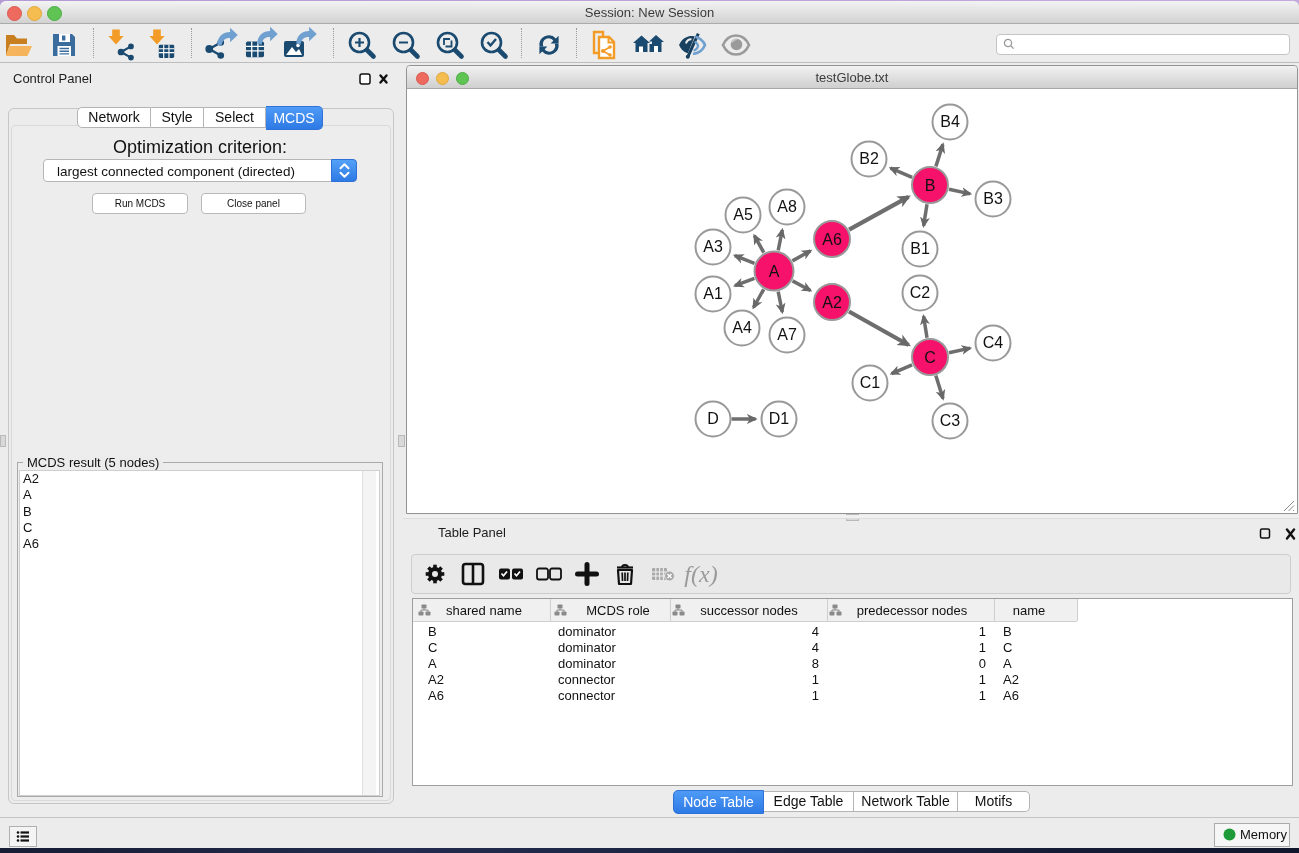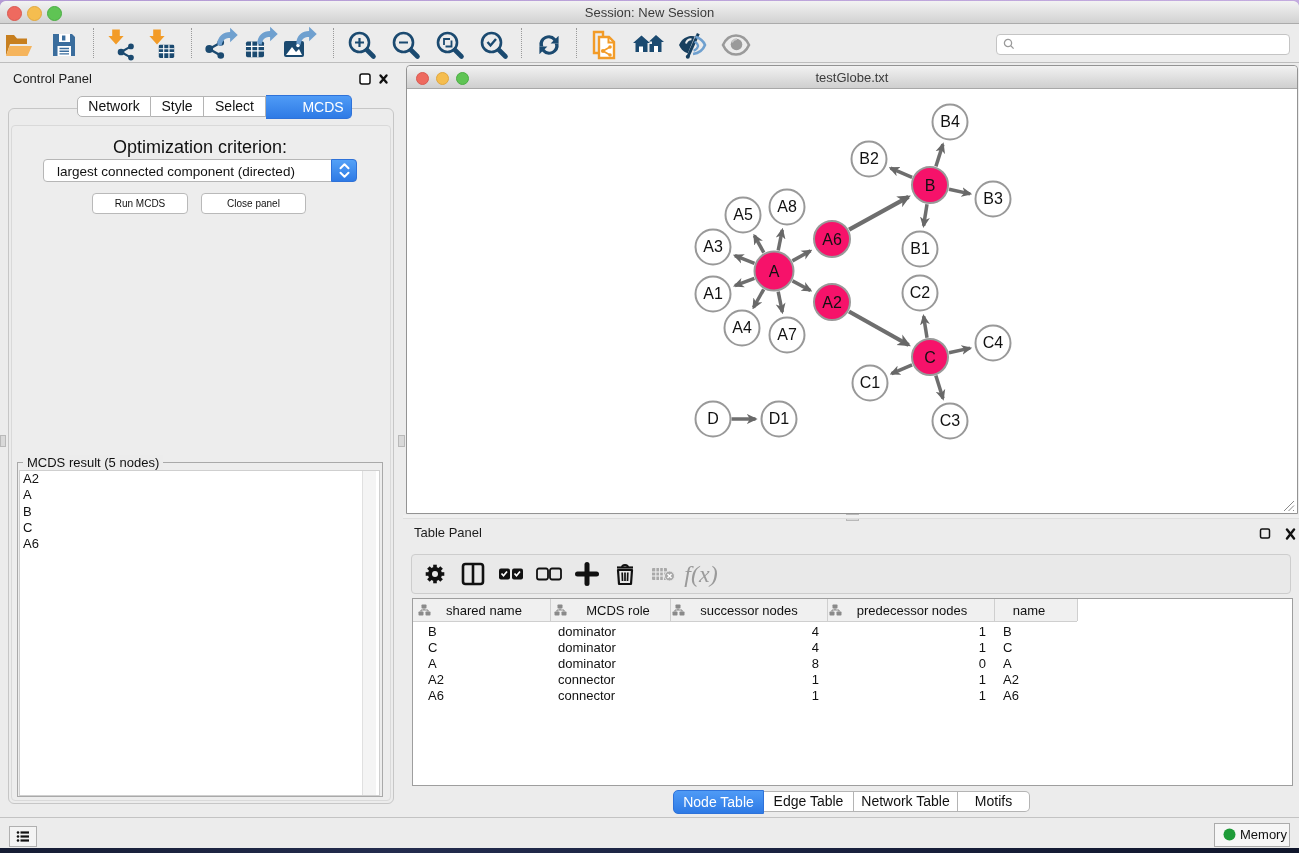--- a/index.html
+++ b/index.html
@@ -29,21 +29,21 @@
 #groupbox{position:absolute;left:17px;top:461px;width:364px;height:333px;border:1px solid #a9a9a9;}
 #grouplabel{position:absolute;left:23px;top:454px;background:#ececec;padding:0 4px;font-size:13px;color:#111;}
 #mcdslist{position:absolute;left:19px;top:469px;width:359px;height:324px;background:#fff;border:1px solid #cfcfcf;font-size:13px;color:#111;}
 #mcdslist .row{padding-left:3px;height:16.3px;line-height:16.3px;}
 #mcdssb{position:absolute;right:3px;top:0;width:13px;height:324px;background:#f4f4f4;border-left:1px solid #e0e0e0;}
 
 #netwin{position:absolute;left:406px;top:64px;width:890px;height:447px;background:#fff;border:1px solid #939393;border-radius:4px 4px 0 0;}
 #nettitle{position:absolute;left:0;top:0;width:100%;height:22px;background:linear-gradient(#f2f2f2,#cfcfcf);border-bottom:1px solid #a8a8a8;border-radius:4px 4px 0 0;}
 #netcanvas{position:absolute;left:0;top:23px;width:888px;height:424px;background:#fff;}
 
-#tp-title{position:absolute;left:414px;top:524px;font-size:13px;color:#1d1d1d;}
+#tp-title{position:absolute;left:438px;top:524px;font-size:13px;color:#1d1d1d;}
 #tp-toolbar{position:absolute;left:411px;top:553px;width:878px;height:38px;background:#e9e9e9;border:1px solid #cdcdcd;border-radius:4px;}
 #tablebox{position:absolute;left:412px;top:597px;width:879px;height:186px;background:#fff;border:1px solid #9e9e9e;}
 .tabrow2{position:absolute;display:flex;}
 
 #statusbar{position:absolute;left:0;top:816px;width:1299px;height:31px;background:#ececec;border-top:1px solid #c3c3c3;}
 #memorybtn{position:absolute;left:1214px;top:822px;width:74px;height:22px;background:#f6f6f6;border:1px solid #ababab;font-size:13px;color:#111;}
 #bottomstrip{position:absolute;left:0;top:848px;width:1299px;height:5px;background:linear-gradient(90deg,#151c33,#232c4e 30%,#1a2240 60%,#10162b);}
 svg{display:block;}
 </style></head>
 <body>
@@ -192,25 +192,25 @@
         </div>
   </div>
 
   <div id="cp-title">Control Panel</div>
   <svg class="abs" style="left:359px;top:72px" width="30" height="12" viewBox="0 0 30 12">
         <rect x="1" y="1" width="10" height="10" rx="2" fill="#fff" stroke="#111" stroke-width="1.5"></rect>
         <path d="M21.5 2.5 L27.5 9.5 M27.5 2.5 L21.5 9.5" stroke="#111" stroke-width="2.4" stroke-linecap="round"></path>
       </svg>
   <div id="cp-panel"></div>
   <div id="cp-inner"></div>
-  <div class="tabrow" style="left:77px;top:95px;">
+  <div class="tabrow" style="left:77px;top:106px;">
     <div class="tab first" style="width:72px;">Network</div>
     <div class="tab" style="width:52px;">Style</div>
     <div class="tab" style="width:61px;">Select</div>
-    <div class="tab last sel" style="width:56px;padding-left:29px;">MCDS</div>
+    <div class="tab last sel" style="width:56px;">MCDS</div>
   </div>
   <div id="optlabel">Optimization criterion:</div>
   <div id="dropdown">
         <div class="txt">largest connected component (directed)</div>
     <div id="dd-step">
           <svg width="25" height="21" viewBox="0 0 25 21">
             <path d="M8.5 8.2 L12.5 4.2 L16.5 8.2" fill="none" stroke="#fff" stroke-width="2" stroke-linecap="round" stroke-linejoin="round"></path>
             <path d="M8.5 12.8 L12.5 16.8 L16.5 12.8" fill="none" stroke="#fff" stroke-width="2" stroke-linecap="round" stroke-linejoin="round"></path>
           </svg>
         </div>

